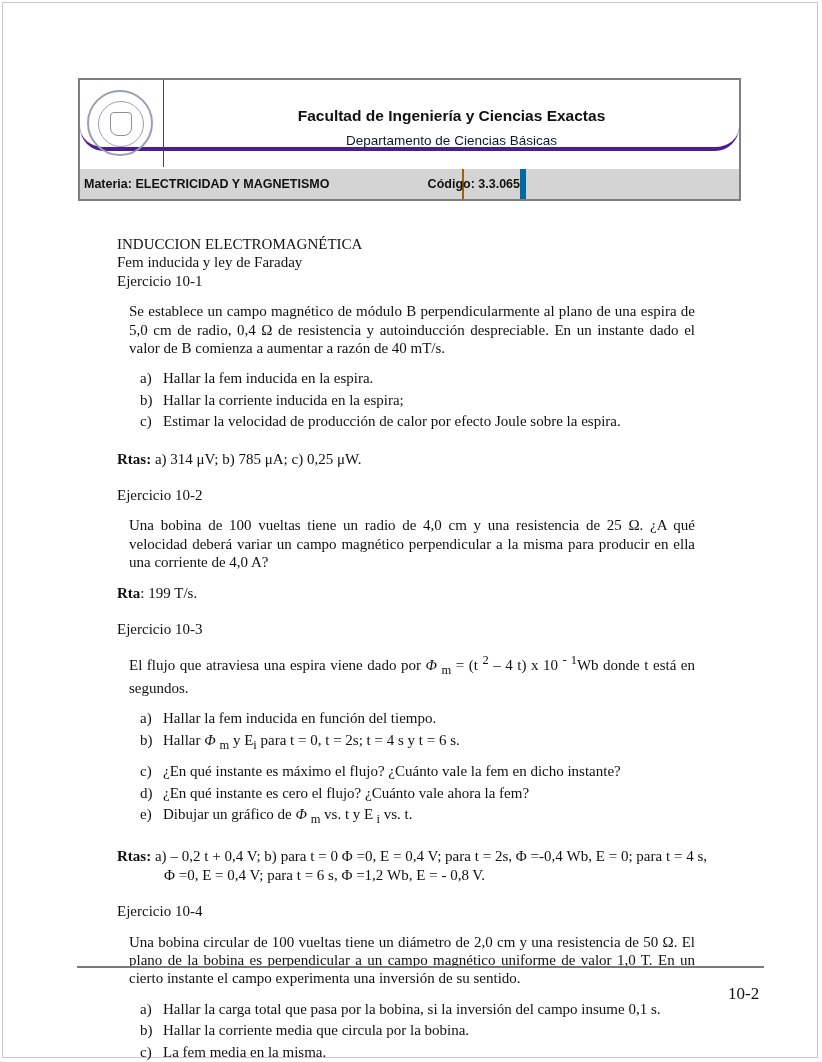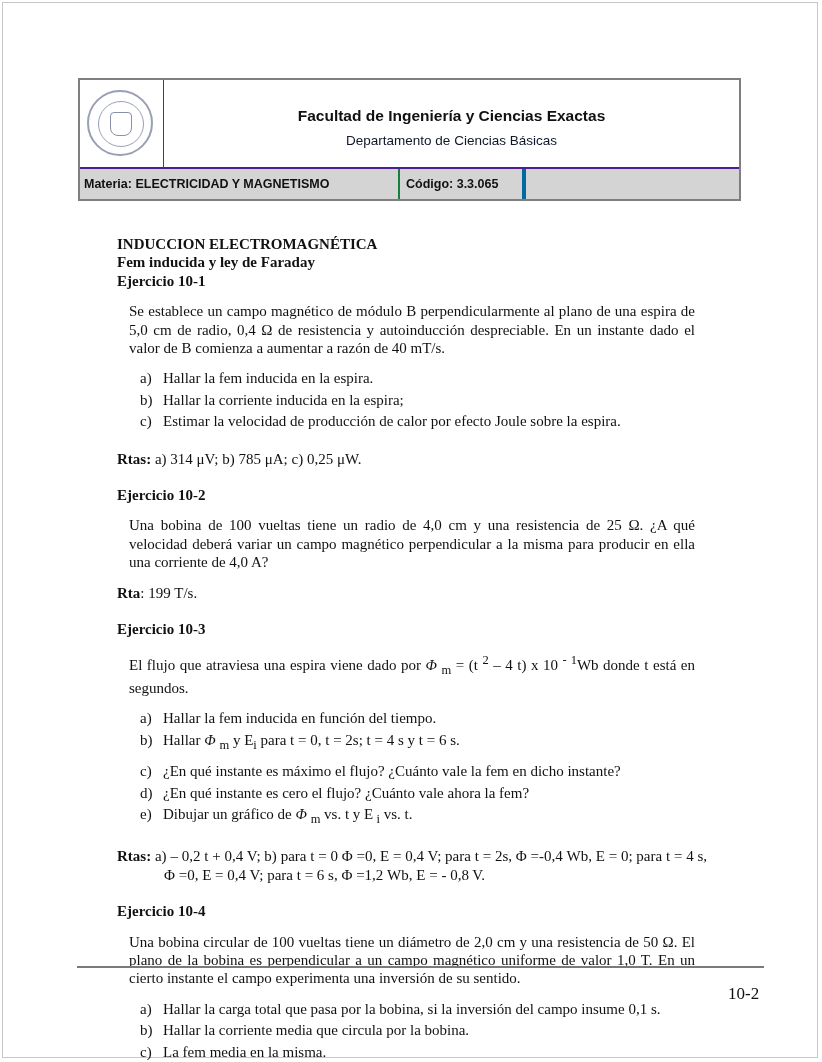--- a/index.html
+++ b/index.html
@@ -1,33 +1,33 @@
 <!DOCTYPE html>
 <html><head>
 <meta charset="utf-8">
 <style>
   html, body { margin:0; padding:0; background:#ffffff; }
   body { width:822px; height:1062px; position:relative; overflow:hidden; }
   .page-frame { position:absolute; left:2px; top:2px; width:816px; height:1056px; border:1px solid #c8c8c8; box-sizing:border-box; }
   .header { position:absolute; left:78px; top:78px; width:663px; height:123px; border:2px solid #7f7f7f; box-sizing:border-box; font-family:"Liberation Sans", sans-serif; }
-  .header-top { position:absolute; left:0; top:0; width:659px; height:89px; border-bottom:2px solid #4c1d95; box-sizing:border-box; }
+  .header-top { position:absolute; left:0; top:0; width:659px; height:71px; border-bottom:4px solid #4c1d95; box-sizing:border-box;border-radius:24px; }
   .logo-cell { position:absolute; left:0; top:0; width:84px; height:87px; border-right:1px solid #444; box-sizing:border-box; }
   .logo { position:absolute; left:7px; top:10px; width:66px; height:66px; border-radius:50%; border:2px solid #9aa0b4; box-sizing:border-box; }
   .logo::before { content:""; position:absolute; left:9px; top:9px; width:44px; height:44px; border-radius:50%; border:1px solid #9aa0b4; }
   .logo::after { content:""; position:absolute; left:21px; top:20px; width:20px; height:22px; border:1px solid #8a90a8; border-radius:4px 4px 8px 8px; }
   .title-cell { position:absolute; left:84px; top:0; right:0; height:87px; text-align:center; }
   .title-main { position:absolute; left:0; right:0; top:27px; font-size:15.5px; font-weight:bold; color:#111; }
   .title-sub { position:absolute; left:0; right:0; top:53px; font-size:13.5px; color:#0f172a; }
   .header-bottom { position:absolute; left:0; top:89px; width:659px; height:30px; background:#d4d4d4; font-size:12.5px; font-weight:bold; color:#111; }
   .hb-cell { position:absolute; top:0; height:30px; line-height:30px; box-sizing:border-box; padding-left:4px; }
-  .hb-materia { left:0; width:320px; border-right:2px solid #15803d; }
-  .hb-codigo { left:320px; width:126px; border-right:4px solid #0369a1; padding-left:6px; }
+  .hb-materia { left:0; width:384px; border-right:2px solid #a16207; }
+  .hb-codigo { left:320px; width:126px; border-right:6px solid #0369a1; padding-left:6px;text-align:right; }
   .hb-empty { left:446px; width:213px; }
   .content { position:absolute; left:117px; top:235px; width:590px; font-family:"Liberation Serif", serif; font-size:15px; line-height:18.4px; color:#111; }
-  .h-bold { font-weight:bold; }
+  .h-bold { font-weight:normal; }
   .para { text-align:justify; margin:12px; }
   .items { margin:2px 0 0 0; padding:0; list-style:none; }
   .items li { position:relative; padding-left:23px; margin-left:23px; margin-bottom:3px; }
   .items li .lbl { position:absolute; left:0; }
   .ans { margin-top:19px; }
   .ans-hang { padding-left:47px; text-indent:-47px; text-align:justify; }
   .gap { height:18px; }
   .sym { font-style:italic; }
   .footer-rule { position:absolute; left:77px; top:966px; width:687px; height:2px; background:#7a7a7a; }
   .page-num { position:absolute; left:728px; top:984px; font-family:"Liberation Serif", serif; font-size:17px; color:#111; }

